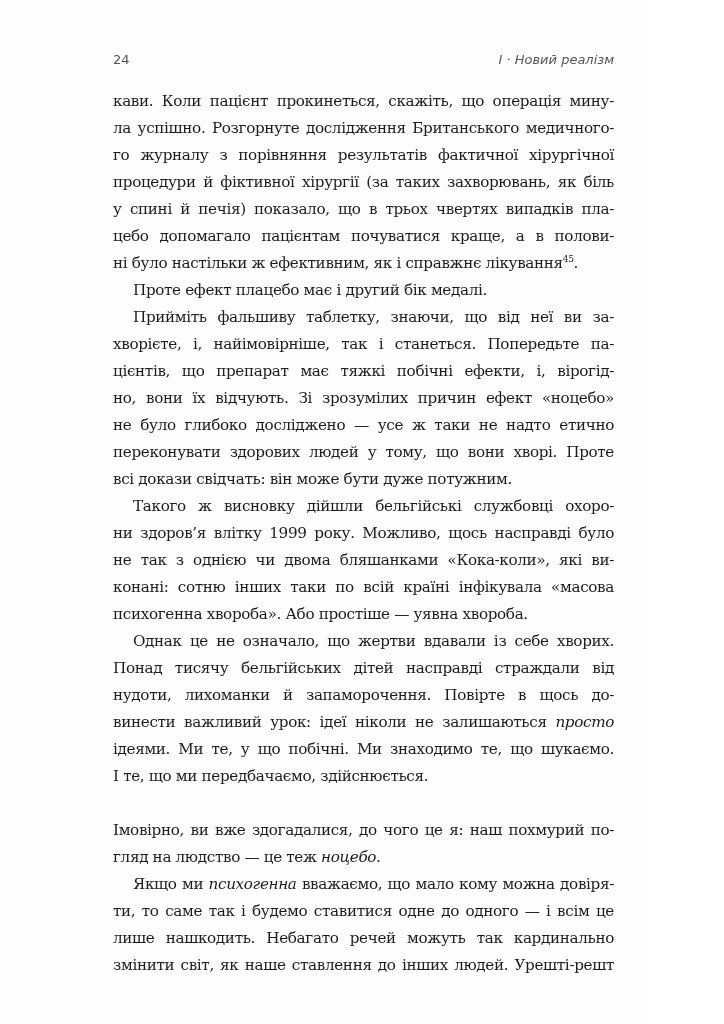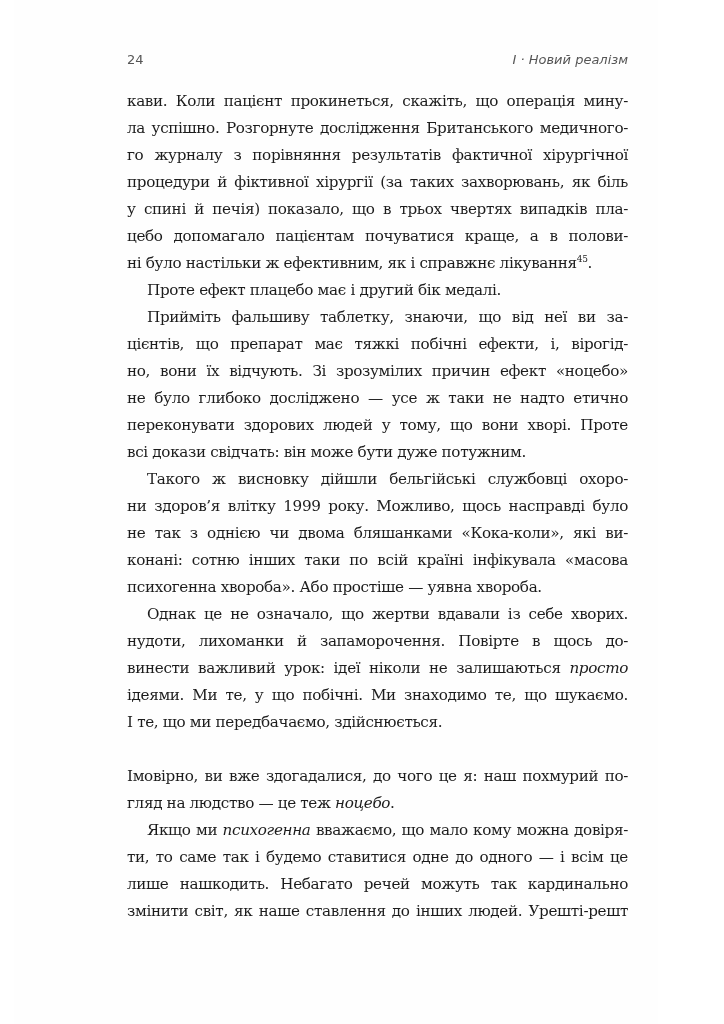--- a/index.html
+++ b/index.html
@@ -1,17 +1,17 @@
 <!DOCTYPE html>
 <html><head>
 <meta charset="utf-8">
 <style>
   html, body { margin: 0; padding: 0; background: #ffffff; }
   body { width: 724px; height: 1024px; position: relative; overflow: hidden; color: #1e1e1e; }
-  .page { position: absolute; left: 14px; top: 0; width: 644px; height: 1024px; background: #fefefe; }
+  .page { position: absolute; left: 0; top: 0; width: 644px; height: 1024px; background: #fefefe; }
   .running-head { position: absolute; top: 52px; left: 113px; width: 501px; height: 20px;
     font-family: "DejaVu Sans", sans-serif; font-size: 13px; color: #555; }
   .page-number { position: absolute; left: 0; top: 0; }
   .chapter-title { position: absolute; right: 0; top: 0; font-style: italic; }
   .body-text { position: absolute; top: 88px; left: 113px; width: 501px;
     font-family: "DejaVu Serif", serif; font-size: 15.2px; line-height: 27px; letter-spacing: -0.35px; color: #1c1c1c; }
   .line { display: block; white-space: nowrap; text-align: justify; text-align-last: justify; height: 27px; }
   .line.last { text-align-last: left; }
   .line.indent { padding-left: 20px; }
   .gap { height: 27px; }
@@ -29,31 +29,33 @@
   <div class="body-text" id="body-text">
       <span class="line"><span>кави. Коли пацієнт прокинеться, скажіть, що операція мину-</span></span>
       <span class="line"><span>ла успішно. Розгорнуте дослідження Британського медичного-</span></span>
       <span class="line"><span>го журналу з порівняння результатів фактичної хірургічної</span></span>
       <span class="line"><span>процедури й фіктивної хірургії (за таких захворювань, як біль</span></span>
       <span class="line"><span>у спині й печія) показало, що в трьох чвертях випадків пла-</span></span>
       <span class="line"><span>цебо допомагало пацієнтам почуватися краще, а в полови-</span></span>
       <span class="line last"><span>ні було настільки ж ефективним, як і справжнє лікування</span><sup>45</sup><span>.</span></span>
       <span class="line indent last"><span>Проте ефект плацебо має і другий бік медалі.</span></span>
       <span class="line indent"><span>Прийміть фальшиву таблетку, знаючи, що від неї ви за-</span></span>
+      <span class="line"><span>хворієте, і, найімовірніше, так і станеться. Попередьте па-</span></span>
       <span class="line"><span>цієнтів, що препарат має тяжкі побічні ефекти, і, вірогід-</span></span>
       <span class="line"><span>но, вони їх відчують. Зі зрозумілих причин ефект «ноцебо»</span></span>
       <span class="line"><span>не було глибоко досліджено — усе ж таки не надто етично</span></span>
       <span class="line"><span>переконувати здорових людей у тому, що вони хворі. Проте</span></span>
       <span class="line last"><span>всі докази свідчать: він може бути дуже потужним.</span></span>
       <span class="line indent"><span>Такого ж висновку дійшли бельгійські службовці охоро-</span></span>
       <span class="line"><span>ни здоров’я влітку 1999 року. Можливо, щось насправді було</span></span>
       <span class="line"><span>не так з однією чи двома бляшанками «Кока-коли», які ви-</span></span>
       <span class="line"><span>конані: сотню інших таки по всій країні інфікувала «масова</span></span>
       <span class="line last"><span>психогенна хвороба». Або простіше — уявна хвороба.</span></span>
       <span class="line indent"><span>Однак це не означало, що жертви вдавали із себе хворих.</span></span>
+      <span class="line"><span>Понад тисячу бельгійських дітей насправді страждали від</span></span>
       <span class="line"><span>нудоти, лихоманки й запаморочення. Повірте в щось до-</span></span>
       <span class="line"><span>винести важливий урок: ідеї ніколи не залишаються </span><em>просто</em></span>
       <span class="line"><span>ідеями. Ми те, у що побічні. Ми знаходимо те, що шукаємо.</span></span>
       <span class="line last"><span>І те, що ми передбачаємо, здійснюється.</span></span>
       <div class="gap"></div>
       <span class="line"><span>Імовірно, ви вже здогадалися, до чого це я: наш похмурий по-</span></span>
       <span class="line last"><span>гляд на людство — це теж </span><em>ноцебо</em><span>.</span></span>
       <span class="line indent"><span>Якщо ми </span><em>психогенна</em><span> вважаємо, що мало кому можна довіря-</span></span>
       <span class="line"><span>ти, то саме так і будемо ставитися одне до одного — і всім це</span></span>
       <span class="line"><span>лише нашкодить. Небагато речей можуть так кардинально</span></span>

